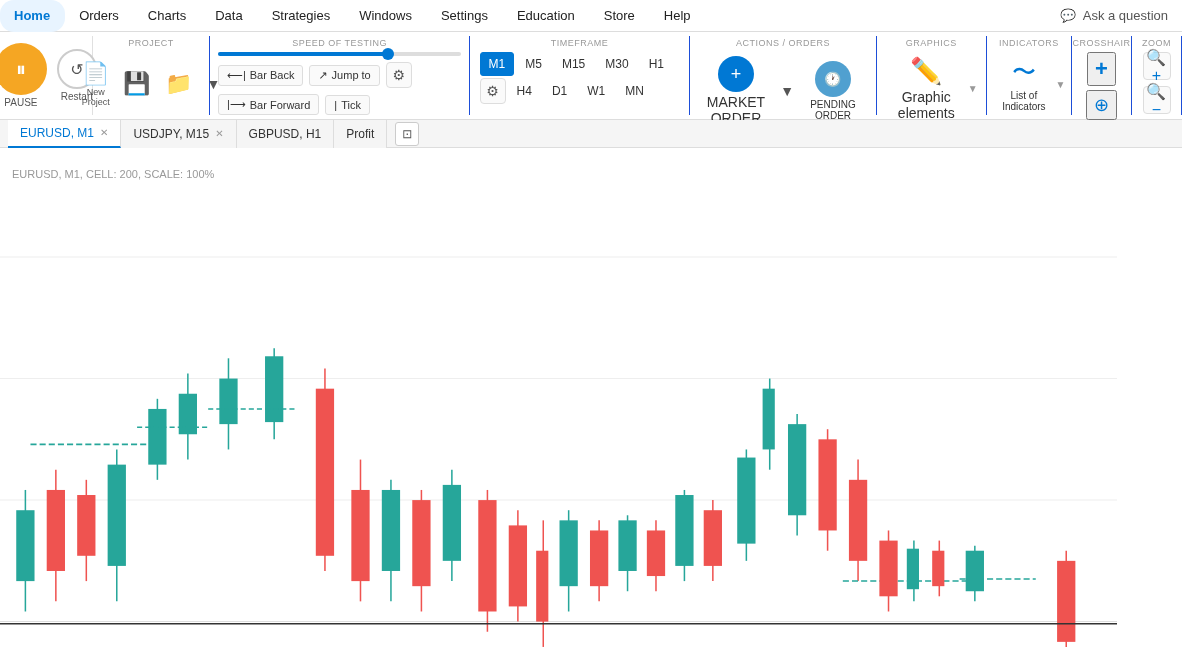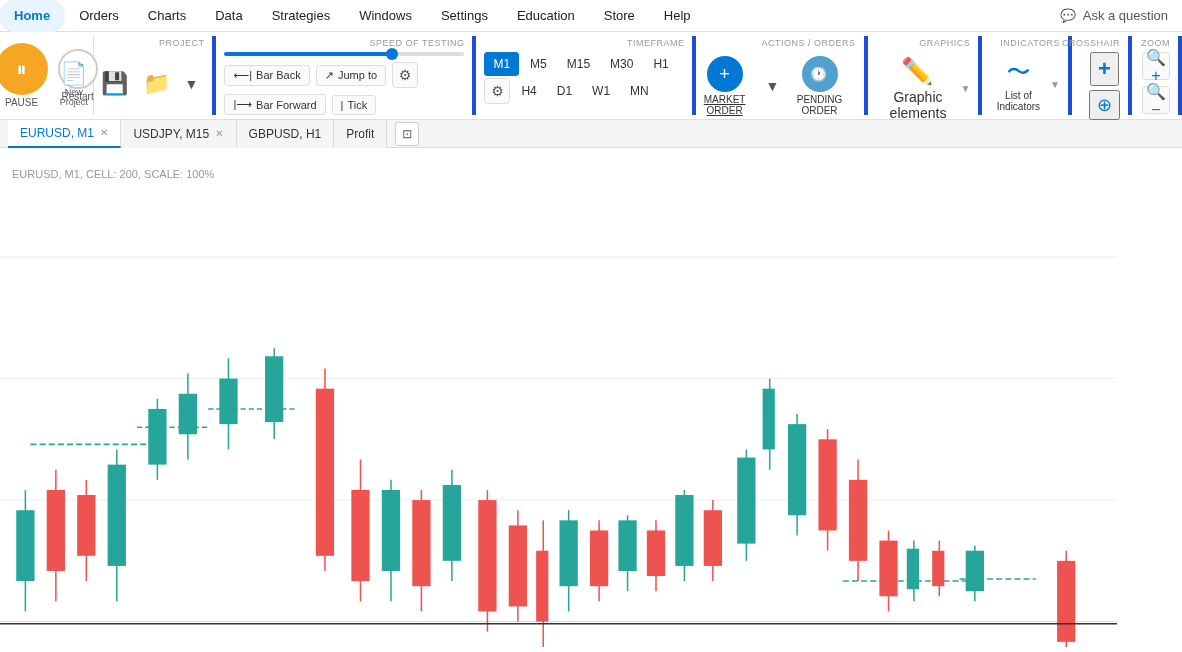--- a/index.html
+++ b/index.html
@@ -18,22 +18,22 @@
     }
     .nav-item.active { background: #e8f4ff; color: #0078d4; font-weight: 600; }
     .nav-ask { margin-left: auto; display: flex; align-items: center; gap: 6px; padding: 0 14px; cursor: pointer; color: #555; font-size: 13px; }
 
     
     .toolbar {
       display: flex; align-items: stretch; background: #fff; border-bottom: 1px solid #ddd;
       height: 88px; padding: 4px 0;
     }
     .tb-section {
-      display: flex; flex-direction: column; align-items: flex-end; justify-content: flex-start;
-      padding: 0 8px; border-right: 4px solid #1d4ed8; min-width: 60px;
+      display: flex; flex-direction: column; align-items: center; justify-content: flex-start;
+      padding: 0 8px; border-right: 1px solid #1d4ed8; min-width: 60px;
     }
     .tb-section-label {
       font-size: 9px; color: #999; text-transform: uppercase; letter-spacing: 0.5px;
       margin-bottom: 4px; margin-top: 2px;
     }
     .tb-section-content {
       display: flex; align-items: center; gap: 4px; flex: 1;
     }
 
     
@@ -300,21 +300,21 @@
     </div>
   </div>
 
   <div class="tb-section" style="justify-content:flex-start; min-width:160px;">
     <div class="tb-section-label">ACTIONS / ORDERS</div>
     <div style="display:flex; align-items:center; gap:4px;">
       <button class="action-btn">
         <div class="market-icon">
           <span>+</span>
         </div>
-        <span style="font-size:10px; color:#333; text-align:center;text-decoration:underline;">MARKET
+        <span style="font-size:14px; color:#333; text-align:center;">MARKET
 ORDER</span>
       </button>
       <div class="action-arrow">▼</div>
       <button class="action-btn">
         <div class="pending-icon">
           <span>🕐</span>
         </div>
         <span style="font-size:10px; color:#333; text-align:center;">PENDING
 ORDER</span>
       </button>

